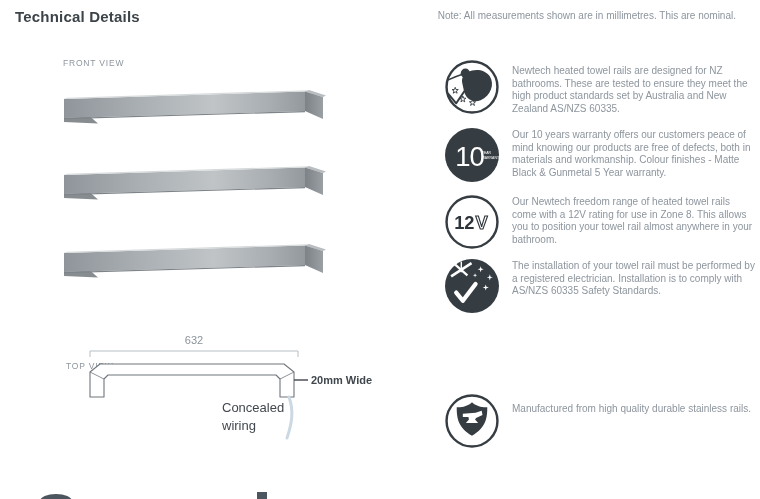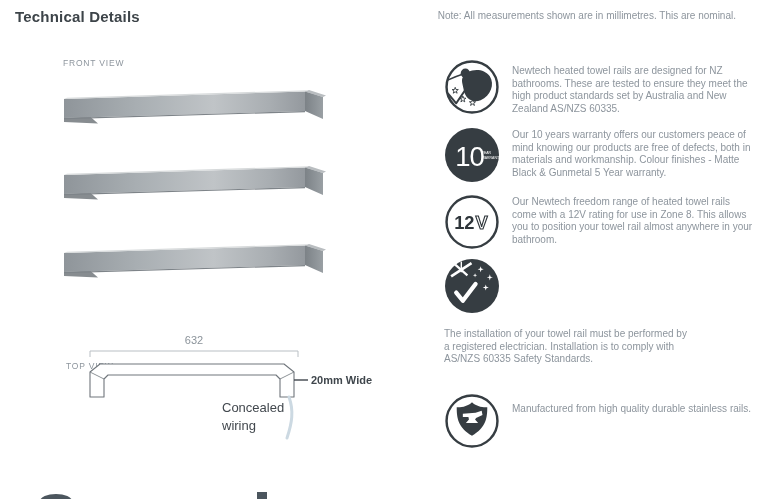--- a/index.html
+++ b/index.html
@@ -17,21 +17,21 @@
   .rail{position:absolute;left:60px;width:270px;height:40px;}
   .rail1{top:88px;} .rail2{top:164px;} .rail3{top:242px;}
 
   .topview-svg{position:absolute;left:85px;top:331px;width:300px;height:118px;}
   .dim-text{font-size:11px;fill:#8b939a;}
   .dark-label{font-size:11px;font-weight:bold;fill:#3f464c;}
   .wiring-label{font-size:13px;fill:#42484e;}
 
   .feature-row{position:absolute;left:444px;display:flex;gap:12px;align-items:flex-start;}
   .row1{top:59px;align-items:flex-end;} .row2{top:127px;} .row3{top:194px;}
-  .row4{top:258px;flex-direction:column;} .row5{top:328px;} .row6{top:393px;}
+  .row4{top:258px;} .row5{top:328px;} .row6{top:393px;}
   .feature-icon{width:56px;height:56px;flex:0 0 auto;}
   .feature-text{width:244px;font-size:10px;line-height:12.5px;color:#8d959d;padding-top:2px;}
   .row5 .feature-text{padding-top:13px;}
   .row6 .feature-text{padding-top:10px;}
 
   .crop-logo-arc{position:absolute;left:40px;top:494px;width:32px;height:14px;
                  background:#4c565e;border-radius:50%;}
   .crop-logo-rect{position:absolute;left:257px;top:492px;width:10px;height:7px;background:#4c565e;}
 </style>
 </head>

